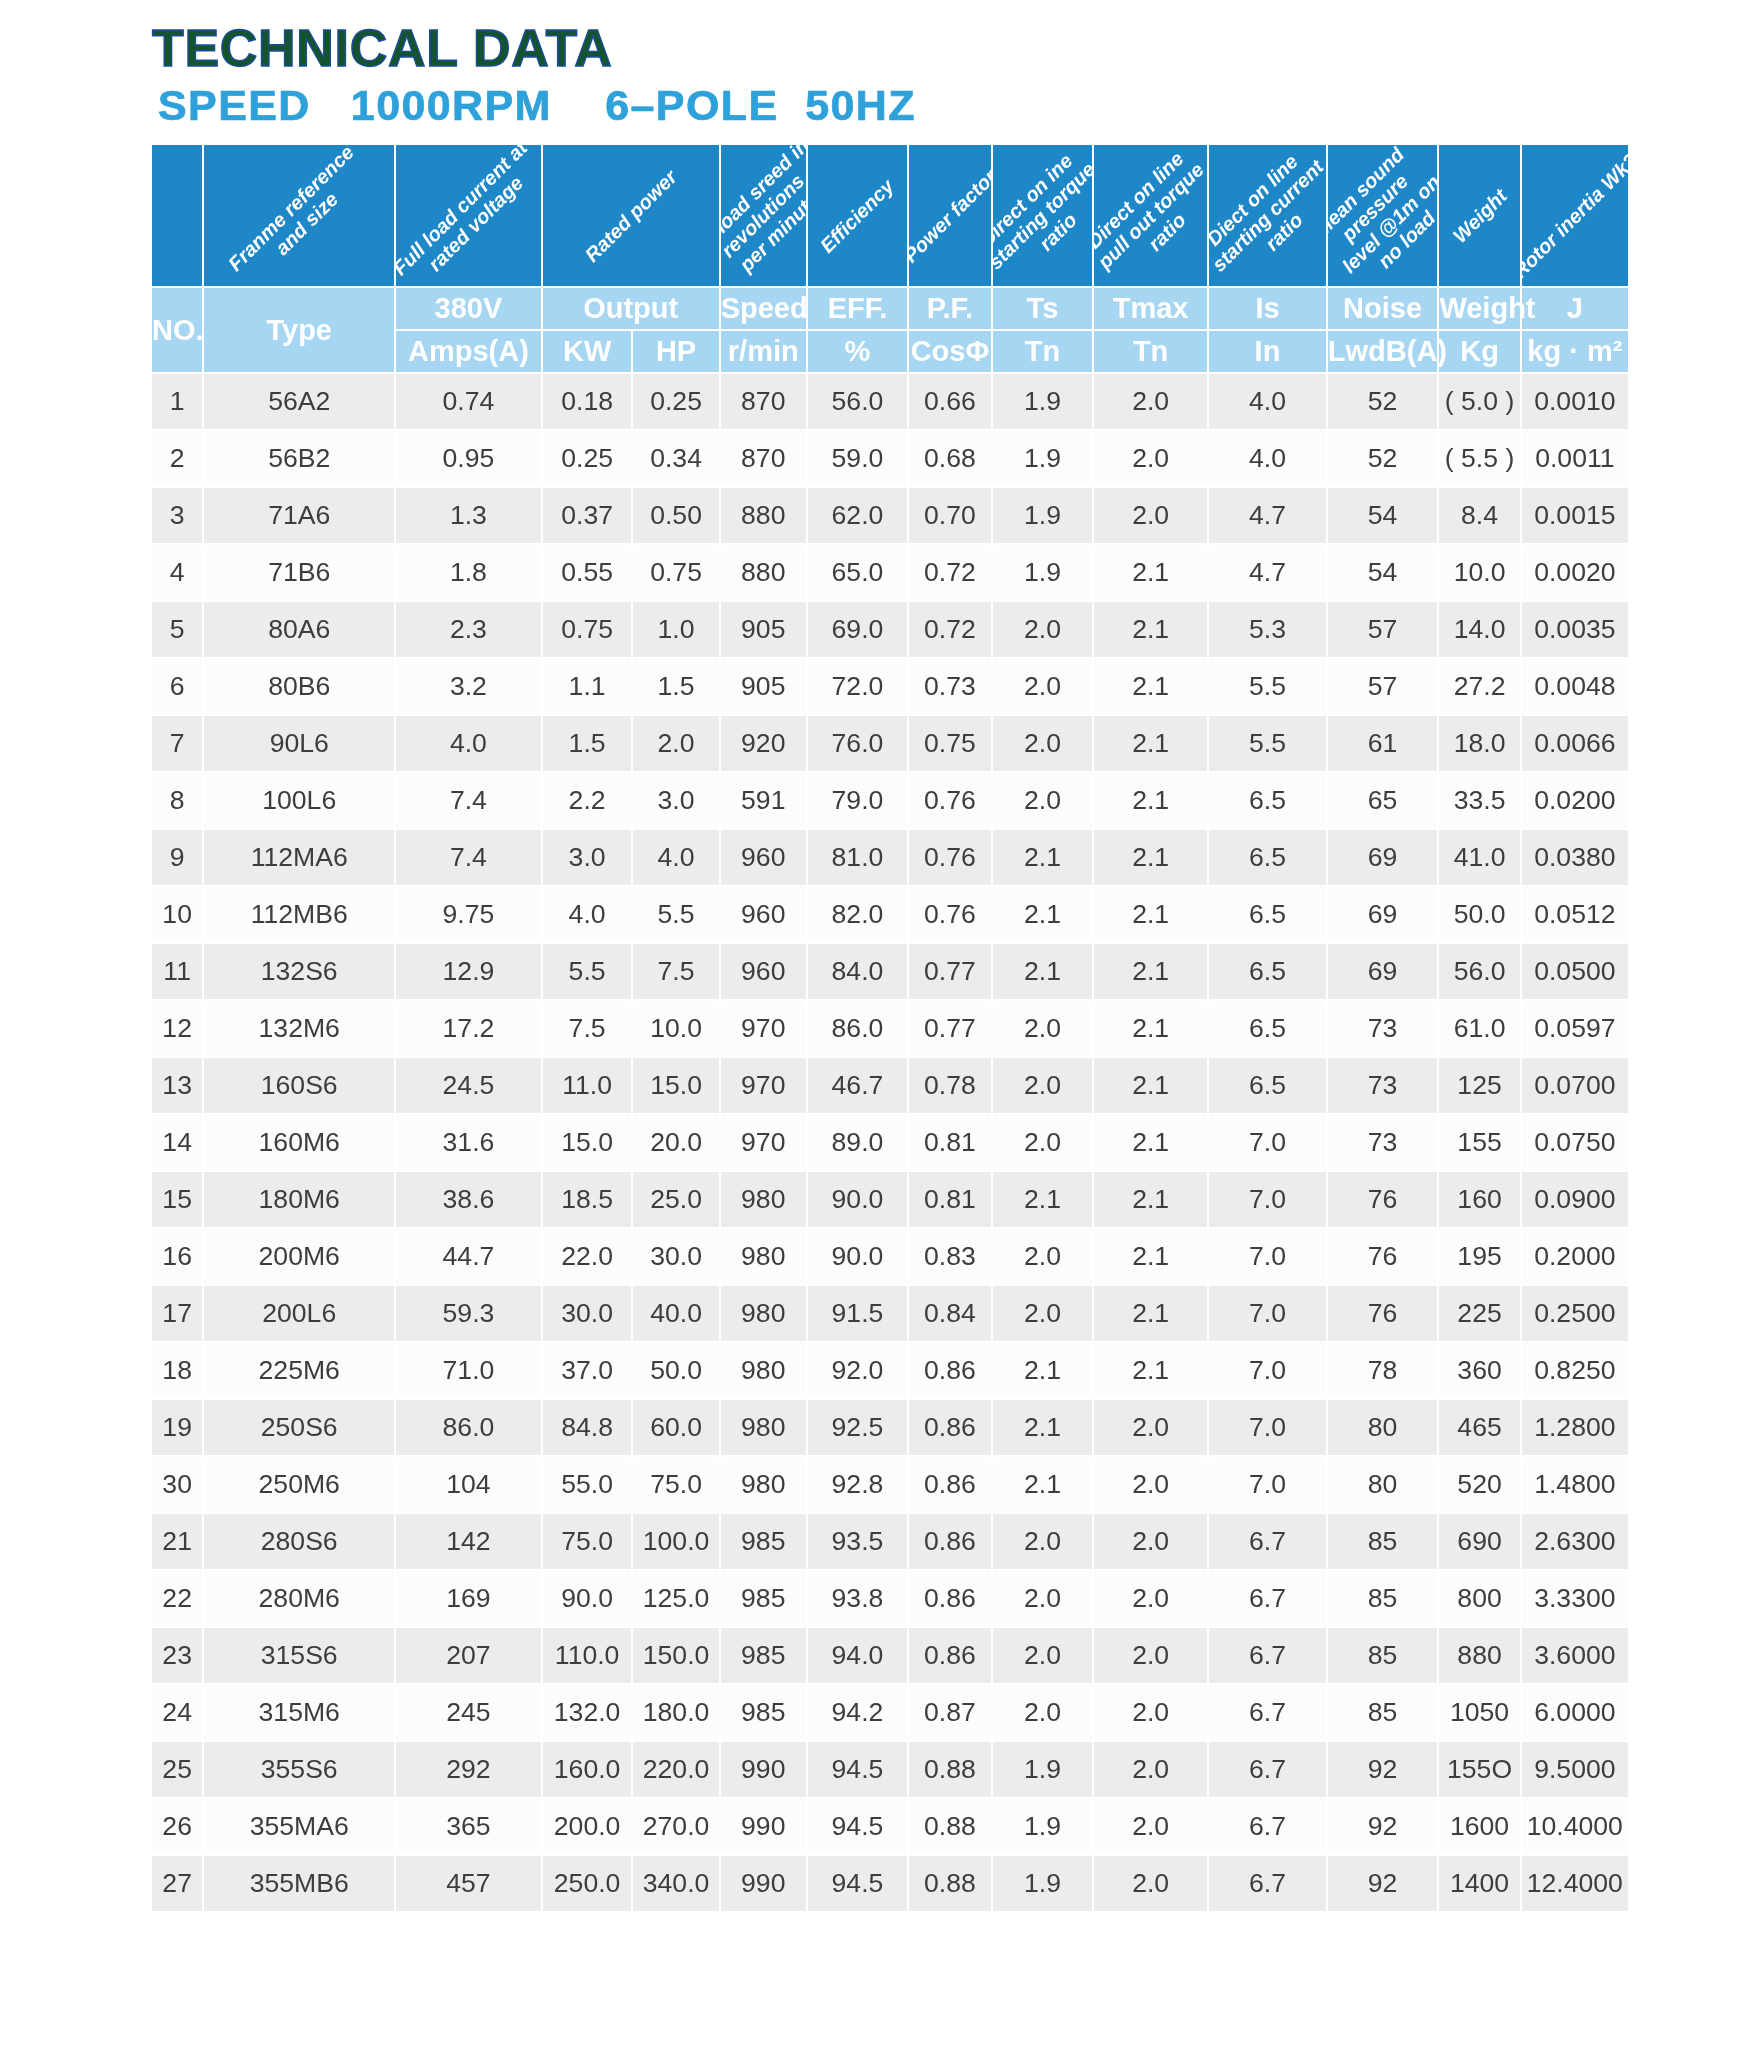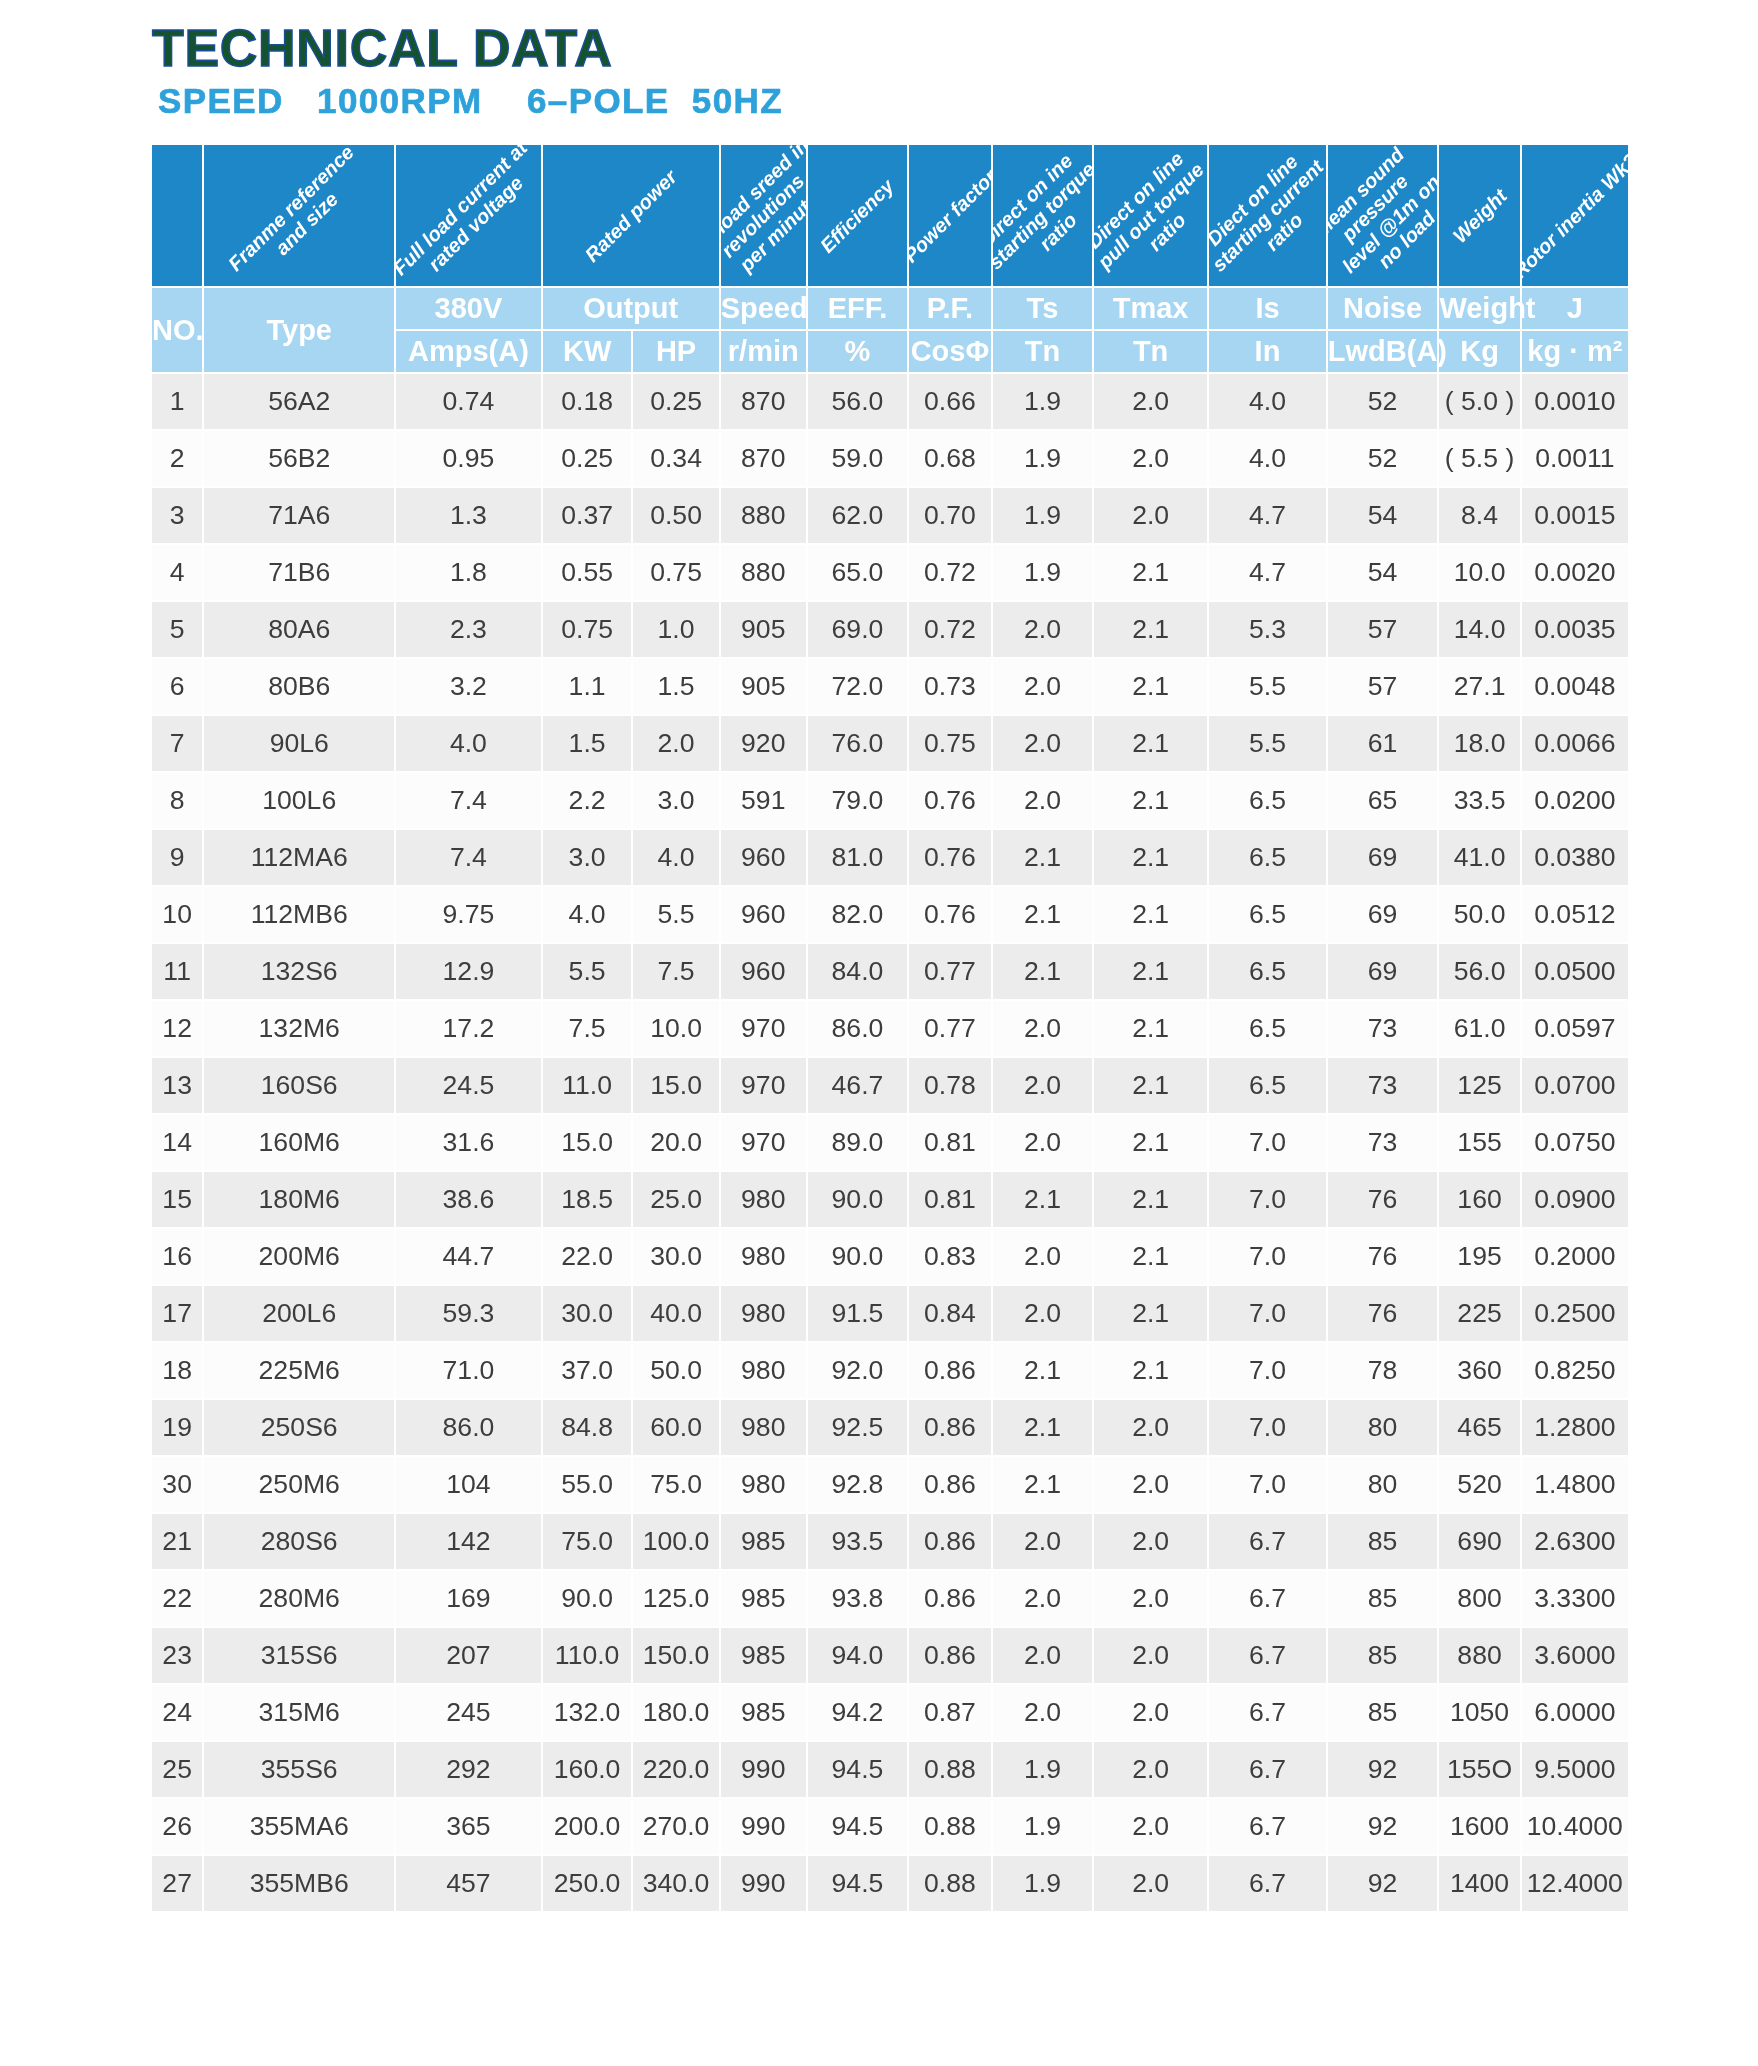--- a/index.html
+++ b/index.html
@@ -12,21 +12,21 @@
   .page { position: relative; width: 1758px; height: 2066px; background:#fff; overflow:hidden; }
 
   .title {
     position: absolute; left: 152px; top: 18px;
     font-size: 52px; font-weight: bold; letter-spacing: 0.7px;
     color: #14532d;
     -webkit-text-stroke: 1.4px #1A4E9C;
   }
   .subtitle {
     position: absolute; left: 158px; top: 81px;
-    font-size: 35px; font-weight: bold; letter-spacing: 1.4px;
+    font-size: 43px; font-weight: bold; letter-spacing: 1.4px;
     color: #2EA1DA; white-space: pre;
     -webkit-text-stroke: 0.7px #2EA1DA;
   }
 
   table.spec {
     position: absolute; left: 150px; top: 143px;
     width: 1480px; border-collapse: collapse; table-layout: fixed;
   }
   .spec th, .spec td {
     border: 2.8px solid #ffffff;
@@ -247,21 +247,21 @@
           <td>3.2</td>
           <td>1.1</td>
           <td>1.5</td>
           <td>905</td>
           <td>72.0</td>
           <td>0.73</td>
           <td>2.0</td>
           <td>2.1</td>
           <td>5.5</td>
           <td>57</td>
-          <td>27.1</td>
+          <td>27.2</td>
           <td>0.0048</td>
         </tr>
         <tr>
           <td>7</td>
           <td>90L6</td>
           <td>4.0</td>
           <td>1.5</td>
           <td>2.0</td>
           <td>920</td>
           <td>76.0</td>

